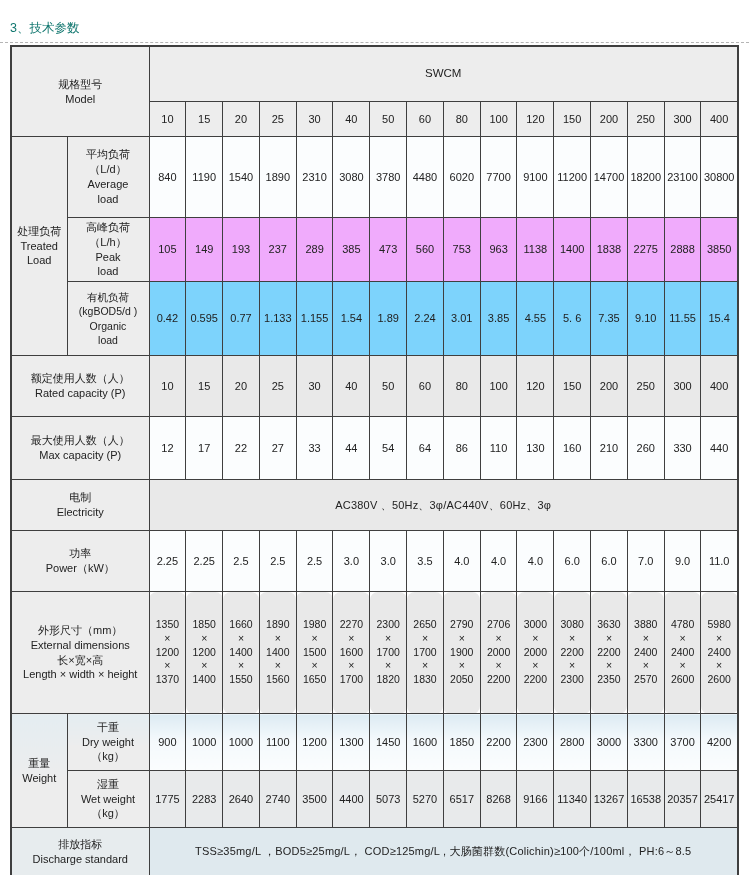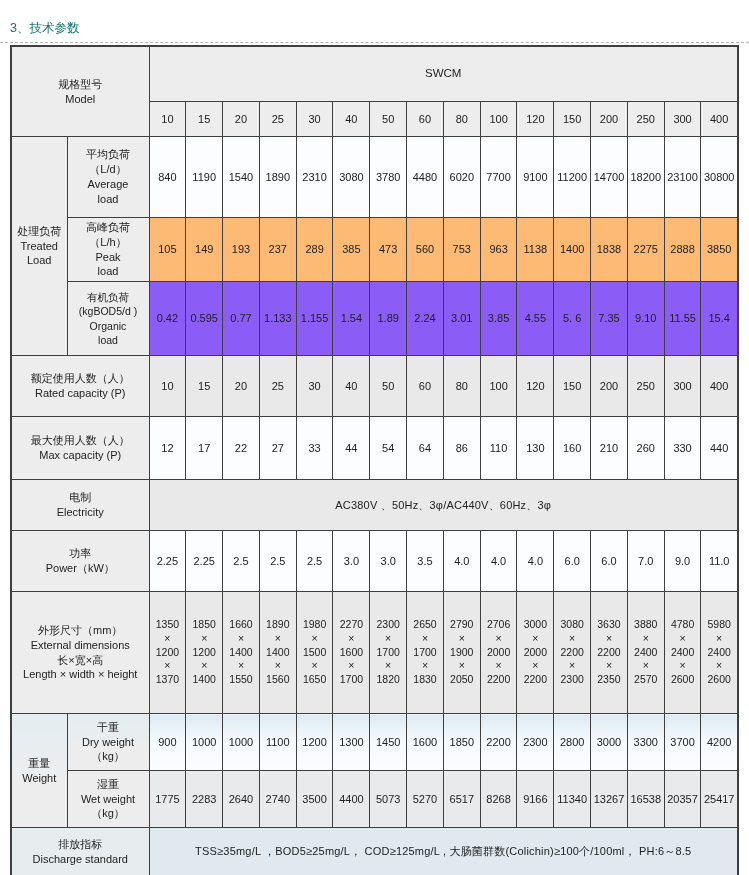--- a/index.html
+++ b/index.html
@@ -48,27 +48,27 @@
   tr.r-rated td{height:58px;}
   tr.r-max td{height:60px;}
   tr.r-elec td{height:48px;}
   tr.r-power td{height:58px;}
   tr.r-dims td{height:119px;}
   tr.r-dry td{height:54px;}
   tr.r-wet td{height:54px;}
   tr.r-dis td{height:45px;}
   
   tr.r-avg td:not(.lbl){background:#fbfdfe;}
-  tr.r-peak td:not(.lbl){background:#fdba74;}
-  tr.r-org td:not(.lbl){background:#8b5cf6;}
+  tr.r-peak td:not(.lbl){background:#f0abfc;}
+  tr.r-org td:not(.lbl){background:#7dd3fc;}
   tr.r-rated td:not(.lbl){background:#e9e9e9;}
   tr.r-max td:not(.lbl){background:#fbfdfe;}
   tr.r-elec td:not(.lbl){background:#e9e9e9;}
   tr.r-power td:not(.lbl){background:#fbfdfe;}
-  tr.r-dims td:not(.lbl){background:#e9e9e9;font-size:10.5px;line-height:1.3;}
+  tr.r-dims td:not(.lbl){background:#e9e9e9;font-size:10.5px;line-height:1.3;border-radius:8px;}
   tr.r-dry td:not(.lbl){
     background:linear-gradient(180deg,#dcebf3 0%,#f4f9fc 45%,#fbfdfe 100%);
   }
   tr.r-dry td.lbl{background:linear-gradient(180deg,#e4edf1 0%,#ededed 60%);margin-left:48px;}
   tr.r-wet td:not(.lbl){background:#e8eaeb;}
   tr.r-dis td:not(.lbl){background:#dfe9ee;}
   tr.r-dis td.lbl{background:#e7ecee;}
   td.brand{background:#ededed;font-size:11.5px;}
   td.small-label{font-size:10.5px;line-height:1.35;}
   td.wide-val{font-size:11px;letter-spacing:0.2px;}

